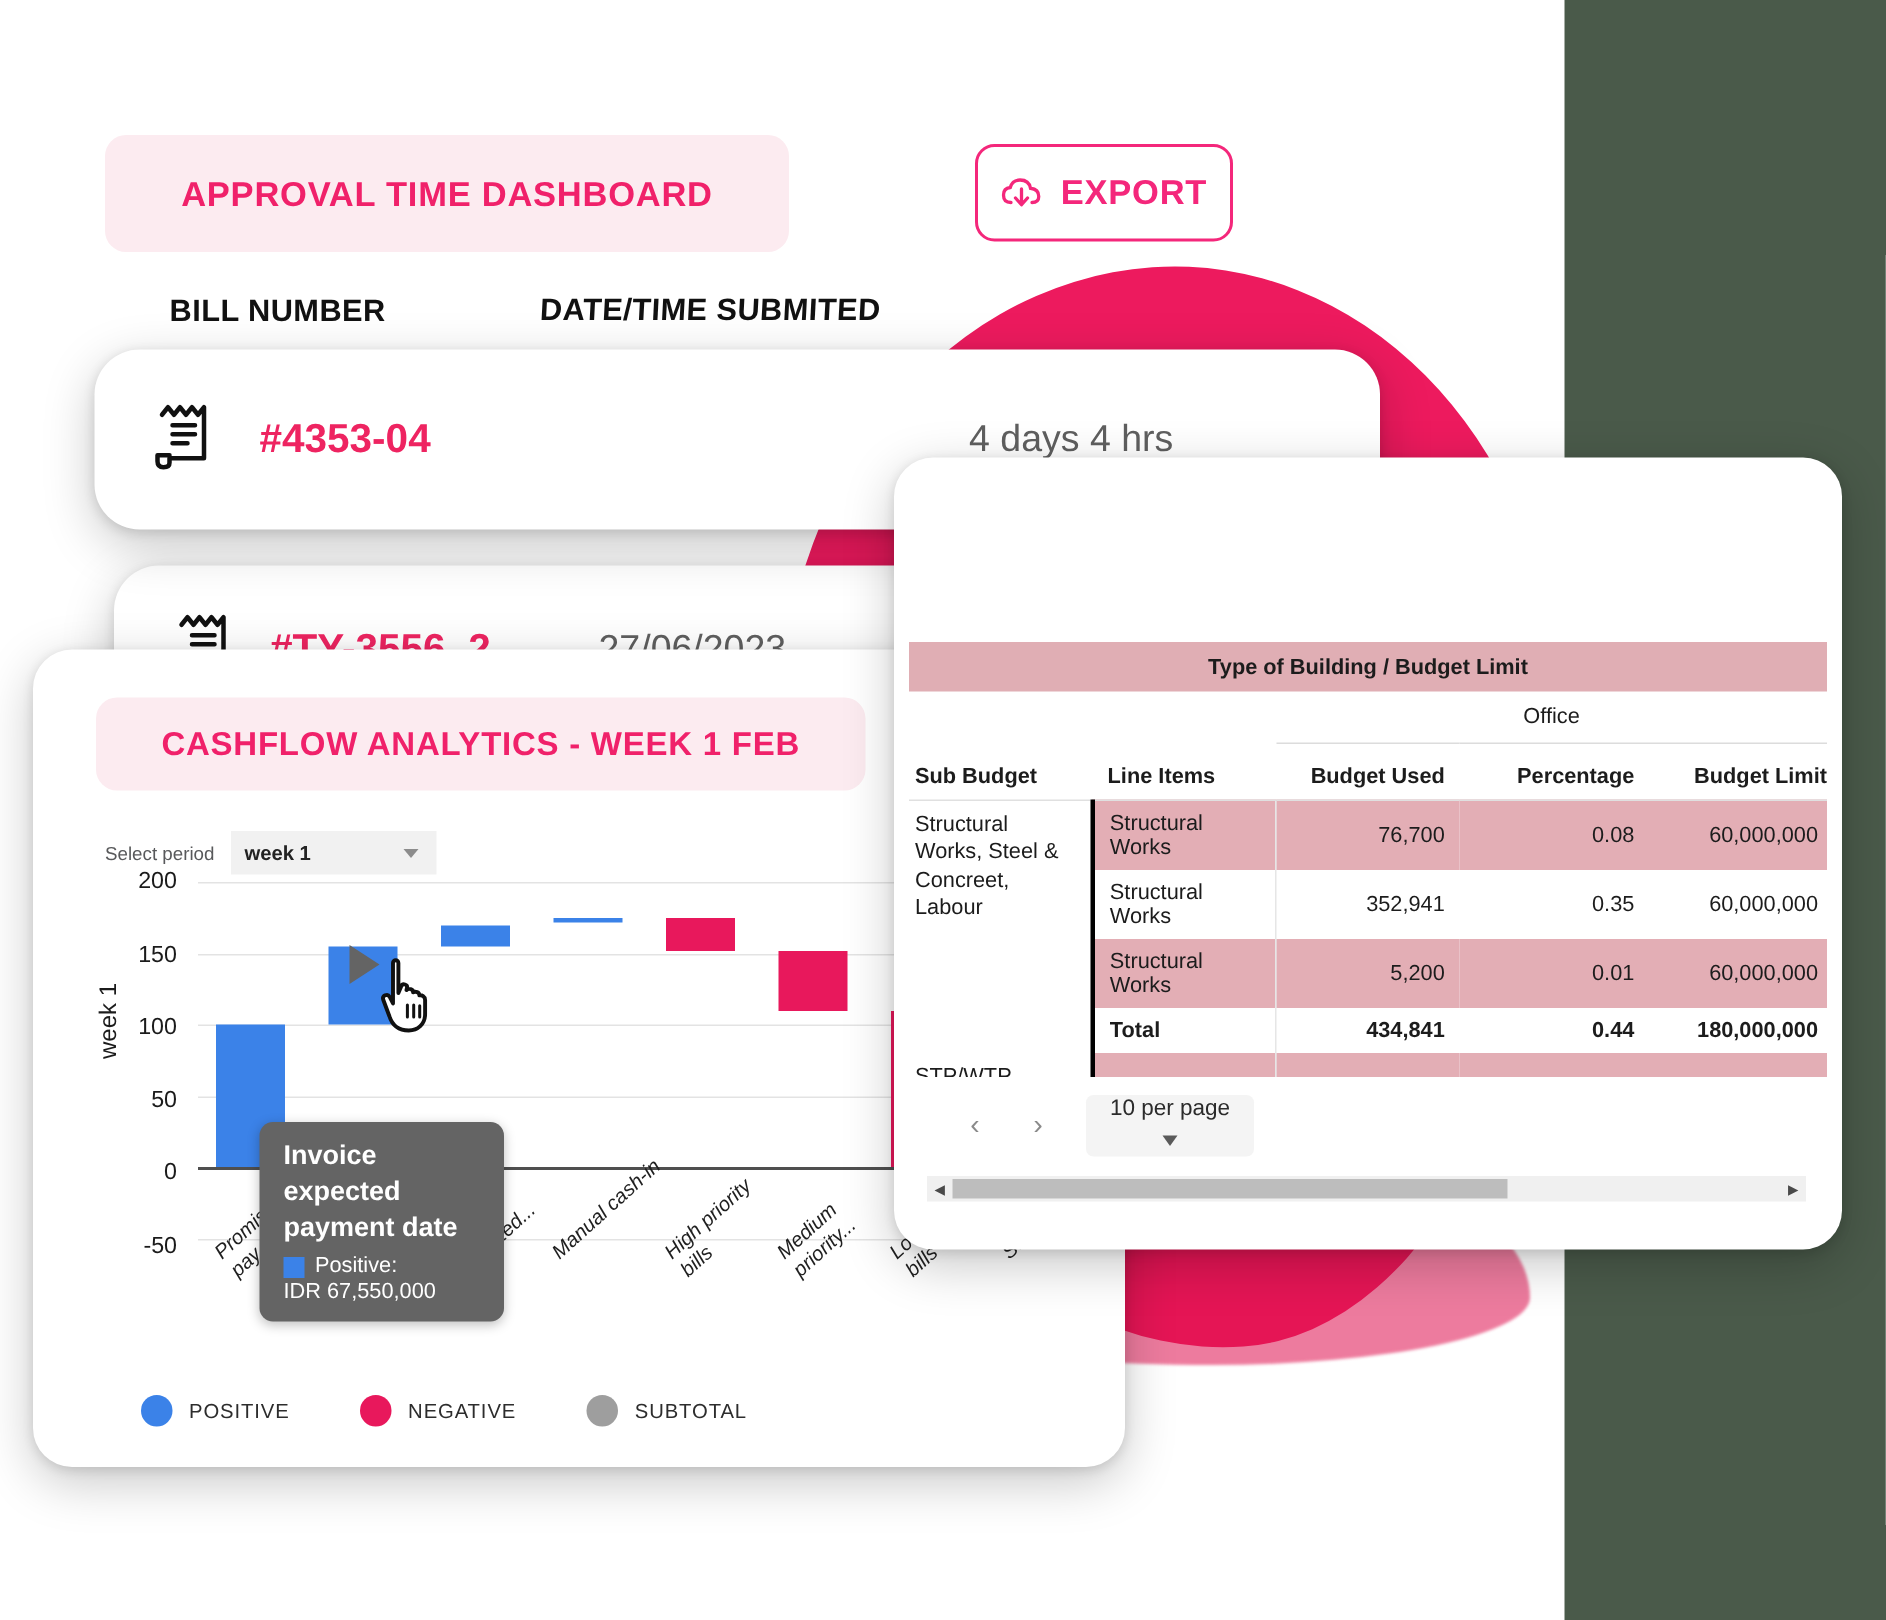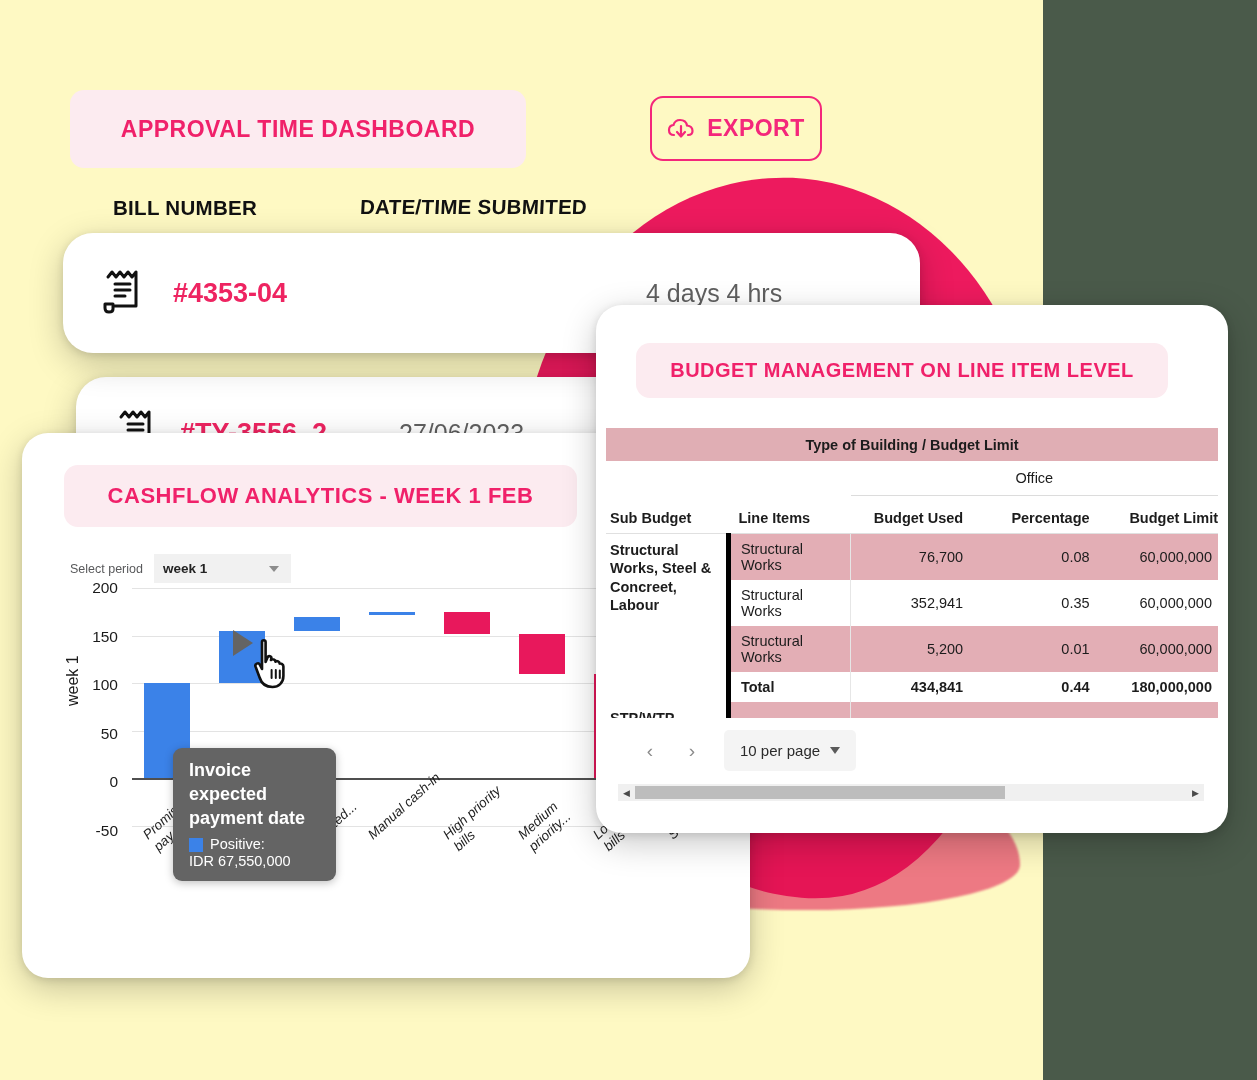--- a/index.html
+++ b/index.html
@@ -2,21 +2,21 @@
 <html><head>
 <meta charset="utf-8">
 <style>
   * { box-sizing: border-box; margin: 0; padding: 0; }
   html, body {
     width: 1257px; height: 1080px;
     background: #4a5a4a;
     font-family: "Liberation Sans", sans-serif;
     overflow: hidden;
   }
-  #stage { position: relative; width: 1043px; height: 1080px; background: #fef9c3; }
+  #stage { position: relative; width: 1043px; height: 1080px; background: #ffffff; }
 
   
   .blob {
     position: absolute;
     background: #ED1A5E;
     z-index: 1;
   }
   #blob-main {
     left: 523px; top: 178px;
     width: 520px; height: 722px;
@@ -259,21 +259,21 @@
     font-size: 15px;
     border-bottom: 1px solid #dcdcdc;
   }
   .bt-colhead th {
     font-weight: bold; height: 38px; vertical-align: bottom;
     padding-bottom: 7px;
     border-bottom: 1px solid #e0e0e0;
     font-size: 14.5px;
     margin-left: 14px;
   }
-  td.c-sub { width: 134px; padding: 7px 10px 7px 4px; vertical-align: top; line-height: 1.28; border-right: 5px solid #000000; font-weight: bold;}
+  td.c-sub { width: 134px; padding: 7px 10px 7px 4px; vertical-align: top; line-height: 1.28; border-right: 3px solid #000000;}
   td.c-line { width: 140px; padding: 7px 10px; }
   td.c-used { width: 103px; text-align: right; padding: 7px 10px; }
   td.c-pct  { width: 103px; text-align: right; padding: 7px 6px; }
   td.c-lim  { width: 132px; text-align: right; padding: 7px 6px 7px 0; }
   th.c-sub { width: 134px; text-align: left; padding-left: 4px; }
   th.c-line { width: 140px; text-align: left; padding-left: 10px; }
   th.c-used { width: 103px; text-align: right; padding-right: 10px; }
   th.c-pct { width: 103px; text-align: right; padding-right: 6px; }
   th.c-lim { width: 132px; text-align: right; }
   tr.shade td.c-line, tr.shade td.c-used, tr.shade td.c-pct, tr.shade td.c-lim { background: #E3AEB5; }
@@ -290,21 +290,21 @@
     display: flex; align-items: center; justify-content: center;
     color: #8b8b8b; font-size: 19px; cursor: pointer;
   }
   #pg-select {
     margin-left: 8px;
     height: 41px;
     background: #f4f4f4;
     border-radius: 5px;
     display: flex; align-items: center; gap: 10px;
     padding: 0 16px;
-    font-size: 15px; color: #2b2b2b; cursor: pointer;
+    font-size: 15px; color: #2b2b2b; cursor: pointer; flex-direction: column;
   }
   #pg-select .cc {
     width: 0; height: 0;
     border-left: 5.5px solid transparent;
     border-right: 5.5px solid transparent;
     border-top: 7px solid #5a5a5a;
   }
   
   #bt-hscroll {
     position: absolute; left: 22px; top: 479px;
@@ -429,25 +429,38 @@
         <svg width="46" height="52" viewBox="0 0 46 52">
           <path d="M12 4 C12 1.6 15.6 1.6 15.6 4 L15.6 24 L17.5 19.5 C18.4 17.2 22 18.3 21.3 20.7
                    L21 22 C22.4 20.6 25.6 21.4 25.4 23.6 C27 22.6 29.6 23.4 29.6 25.6
                    C31.2 25.2 33.4 26.2 33.4 28.6 L33.4 38 C33.4 45 28.4 49 22.5 49
                    C16 49 11.5 45.6 9.6 39.5 L5.5 28.5 C4.6 25.8 8.4 24 9.8 26.6 L12 31 Z" fill="#ffffff" stroke="#111" stroke-width="2.6" stroke-linejoin="round"></path>
           <path d="M21.6 32 L21.6 40 M25.8 32 L25.8 40 M29.8 32.5 L29.8 40" stroke="#111" stroke-width="2" stroke-linecap="round"></path>
         </svg>
       </span>
     </div>
 
+    <div id="cf-legend">
+      <div class="leg">
+        <span class="leg-dot" style="background:#3B82E8"></span>
+        <span class="leg-txt">POSITIVE</span>
+      </div>
+      <div class="leg">
+        <span class="leg-dot" style="background:#E8185C"></span>
+        <span class="leg-txt">NEGATIVE</span>
+      </div>
+      <div class="leg">
+        <span class="leg-dot" style="background:#9e9e9e"></span>
+        <span class="leg-txt">SUBTOTAL</span>
+      </div>
+    </div>
   </div>
 
   <div class="card" id="budget-card">
 
-    <div class="chip" id="budget-chip">BUDGET MANAGEMENT ON LINE ITEM LEVEL</div>
 
     <div id="budget-table-wrap">
       <table class="bt">
         <thead>
           <tr>
               <th class="bt-group-head" colspan="5">Type of Building / Budget Limit</th>
             </tr>
           <tr>
             <th style="border-bottom:1px solid transparent"></th>
             <th style="border-bottom:1px solid transparent"></th>

